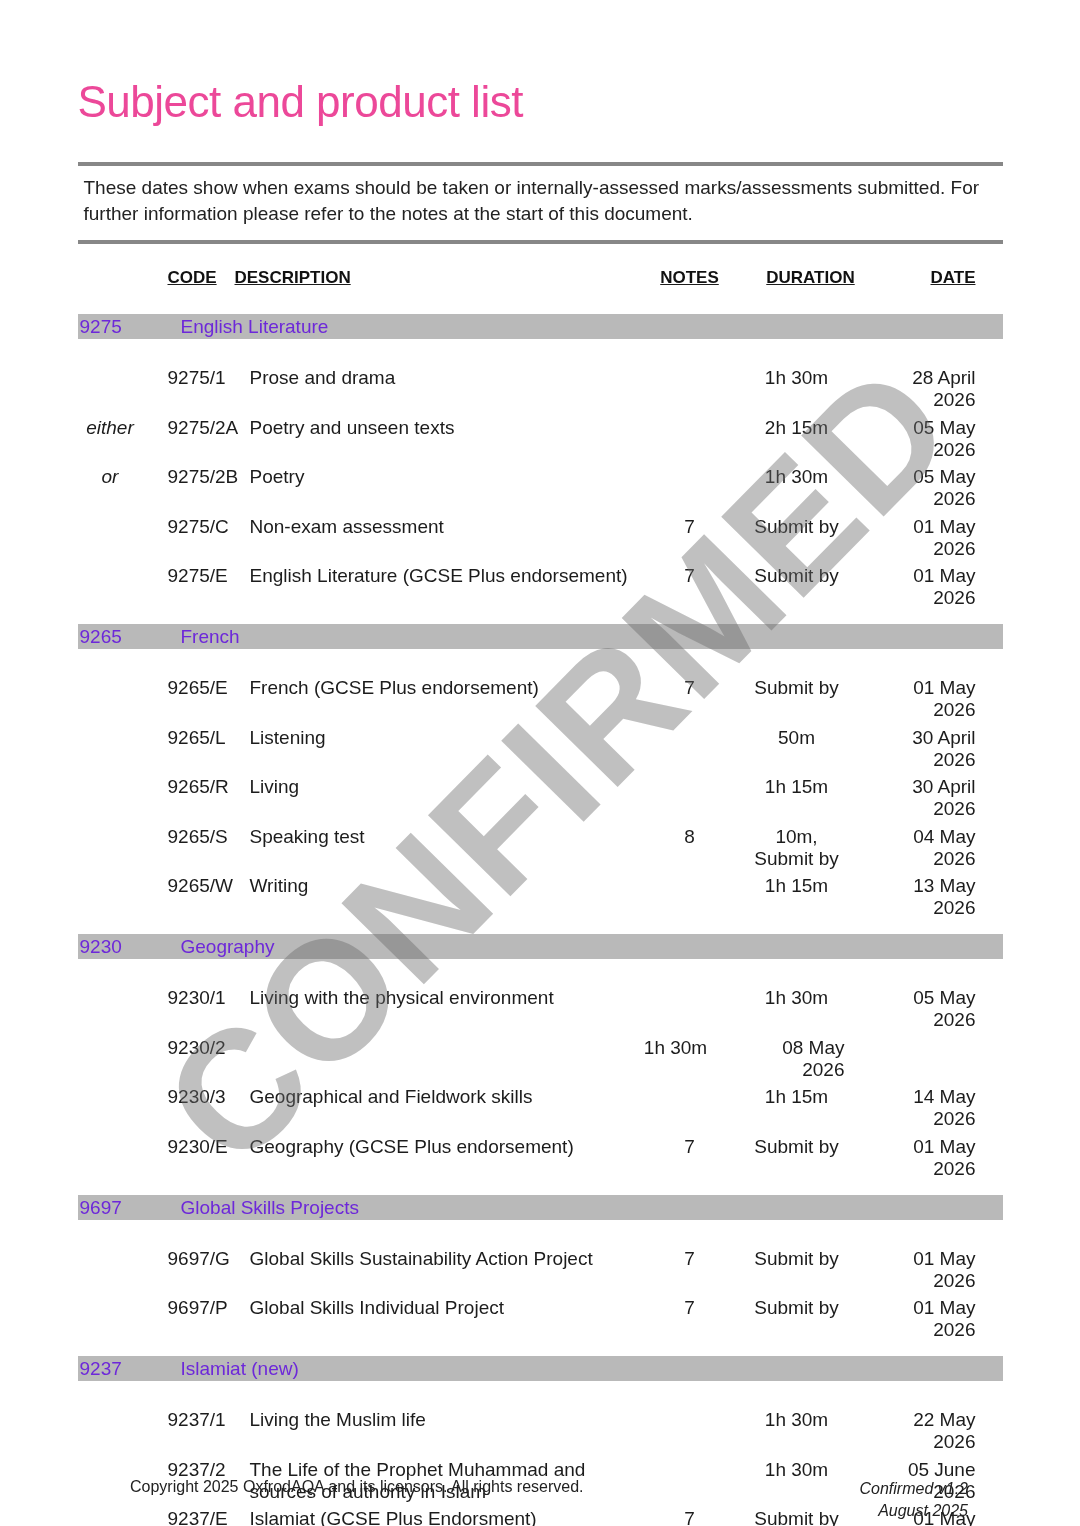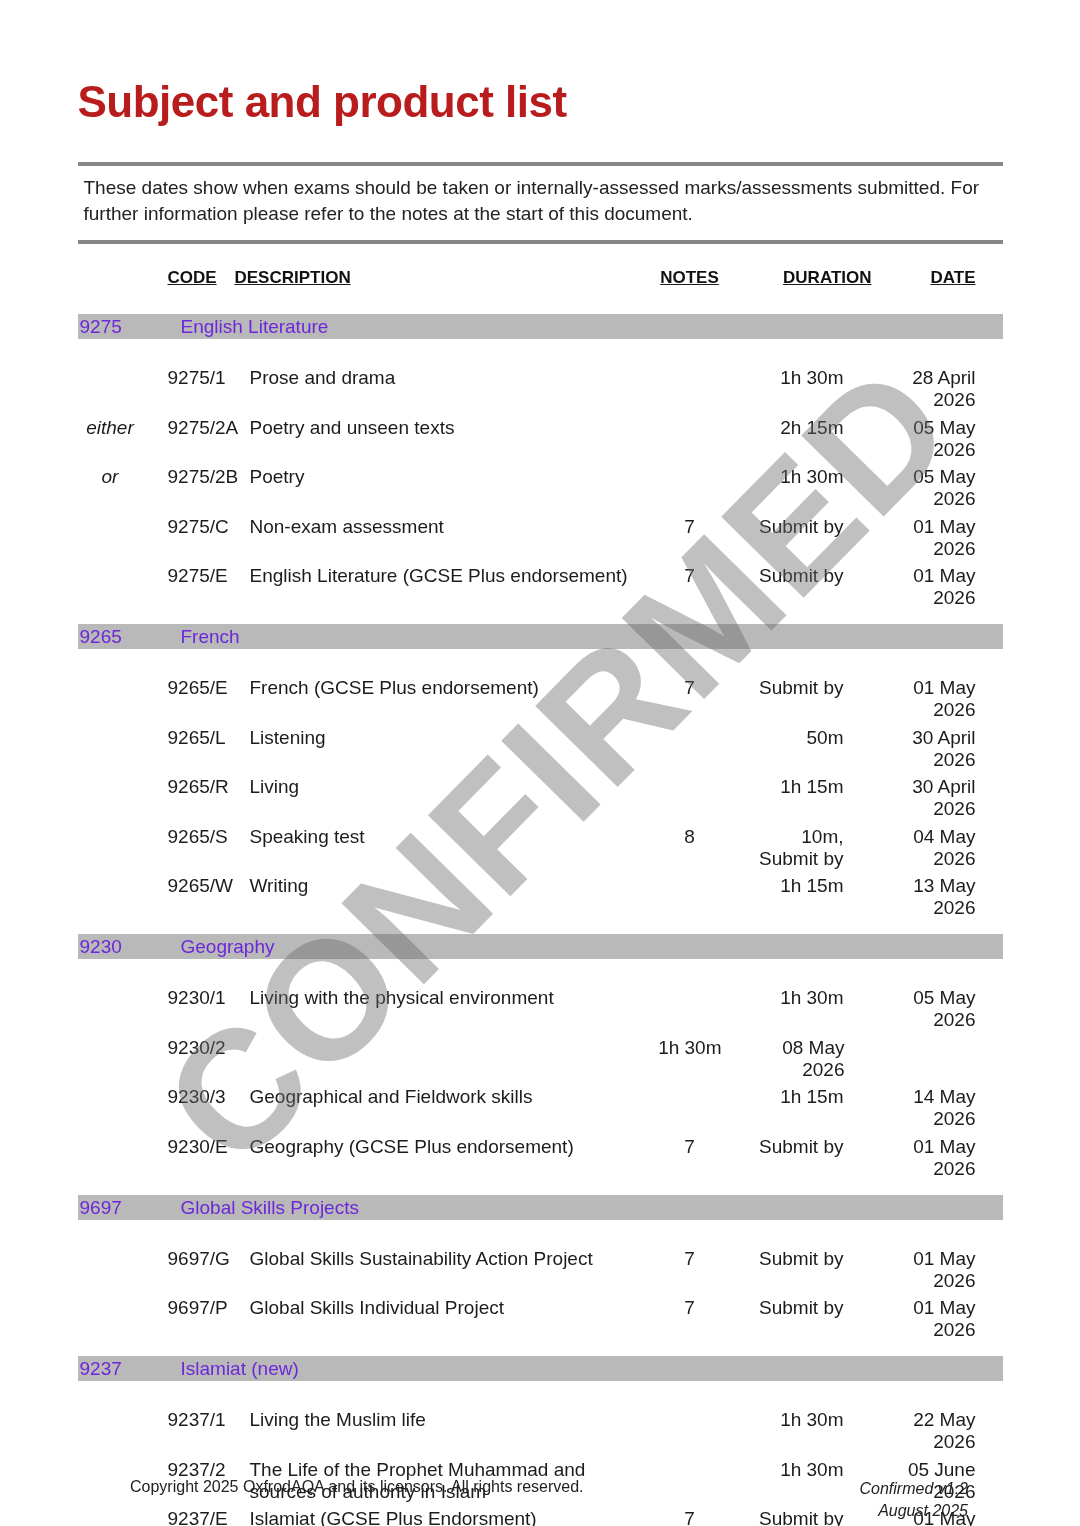--- a/index.html
+++ b/index.html
@@ -8,43 +8,43 @@
     width:1080px;height:1526px;
     background:#ffffff;
     overflow:hidden;
     font-family:"Liberation Sans", sans-serif;
     color:#1c1c1c;
     box-sizing:border-box;
   }
   .content{position:relative;margin:0 auto;width:925px;padding-top:76px;}
   h1.title{
     margin:0;
-    font-size:44px;line-height:51px;font-weight:bold;
-    letter-spacing:-0.5px;color:#b91c1c;
+    font-size:44px;line-height:51px;font-weight:normal;
+    letter-spacing:-0.5px;color:#ec4899;
   }
   .rule{height:4px;background:#878787;border:none;margin:0;}
   .rule-top{margin-top:35px;}
   .intro{
     margin:9px 0 13px 0;
     padding-left:6px;
     font-size:19px;line-height:26px;max-width:900px;color:#222;
   }
   .grid-row{
     display:grid;
     grid-template-columns:83px 89px 380px 120px 122px 131px;
     align-items:start;
   }
   .thead{margin-top:23px;margin-bottom:25px;line-height:22px;text-decoration:underline;}
   .th{font-weight:bold;font-size:17px;color:#111;}
   .c-prefix{text-align:center;padding-right:18px;font-style:italic;}
   .c-code{padding-left:7px;}
   .c-desc{line-height:22px;}
   .thead .c-desc{margin-left:-15px;}
   .c-notes{text-align:center;}
-  .c-duration{text-align:right;}
+  .c-duration{text-align:center;}
   .body-row .c-duration{padding-right:28px;}
   .c-date{text-align:right;padding-right:27px;}
   .section{margin-top:0;margin-bottom:15px;}
   .section-bar{
     display:grid;grid-template-columns:103px 1fr;
     background:#b9b9b9;height:25px;line-height:25px;
     font-size:19px;color:#6d28d9;
   }
   .s-code{padding-left:2px;}
   .rows{padding-top:28px;}

